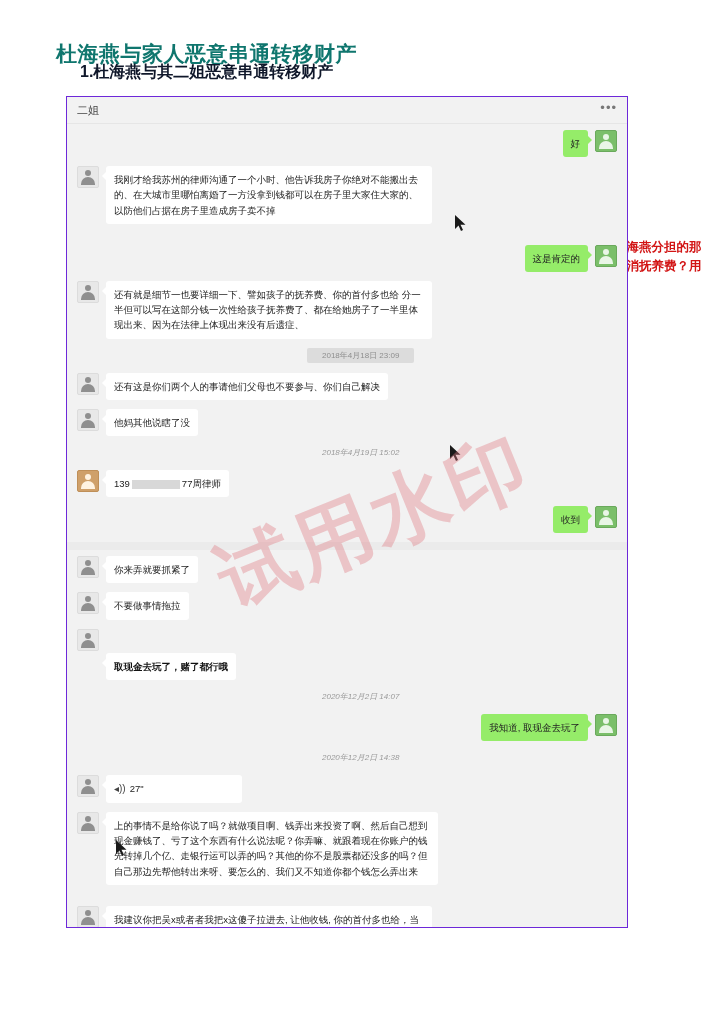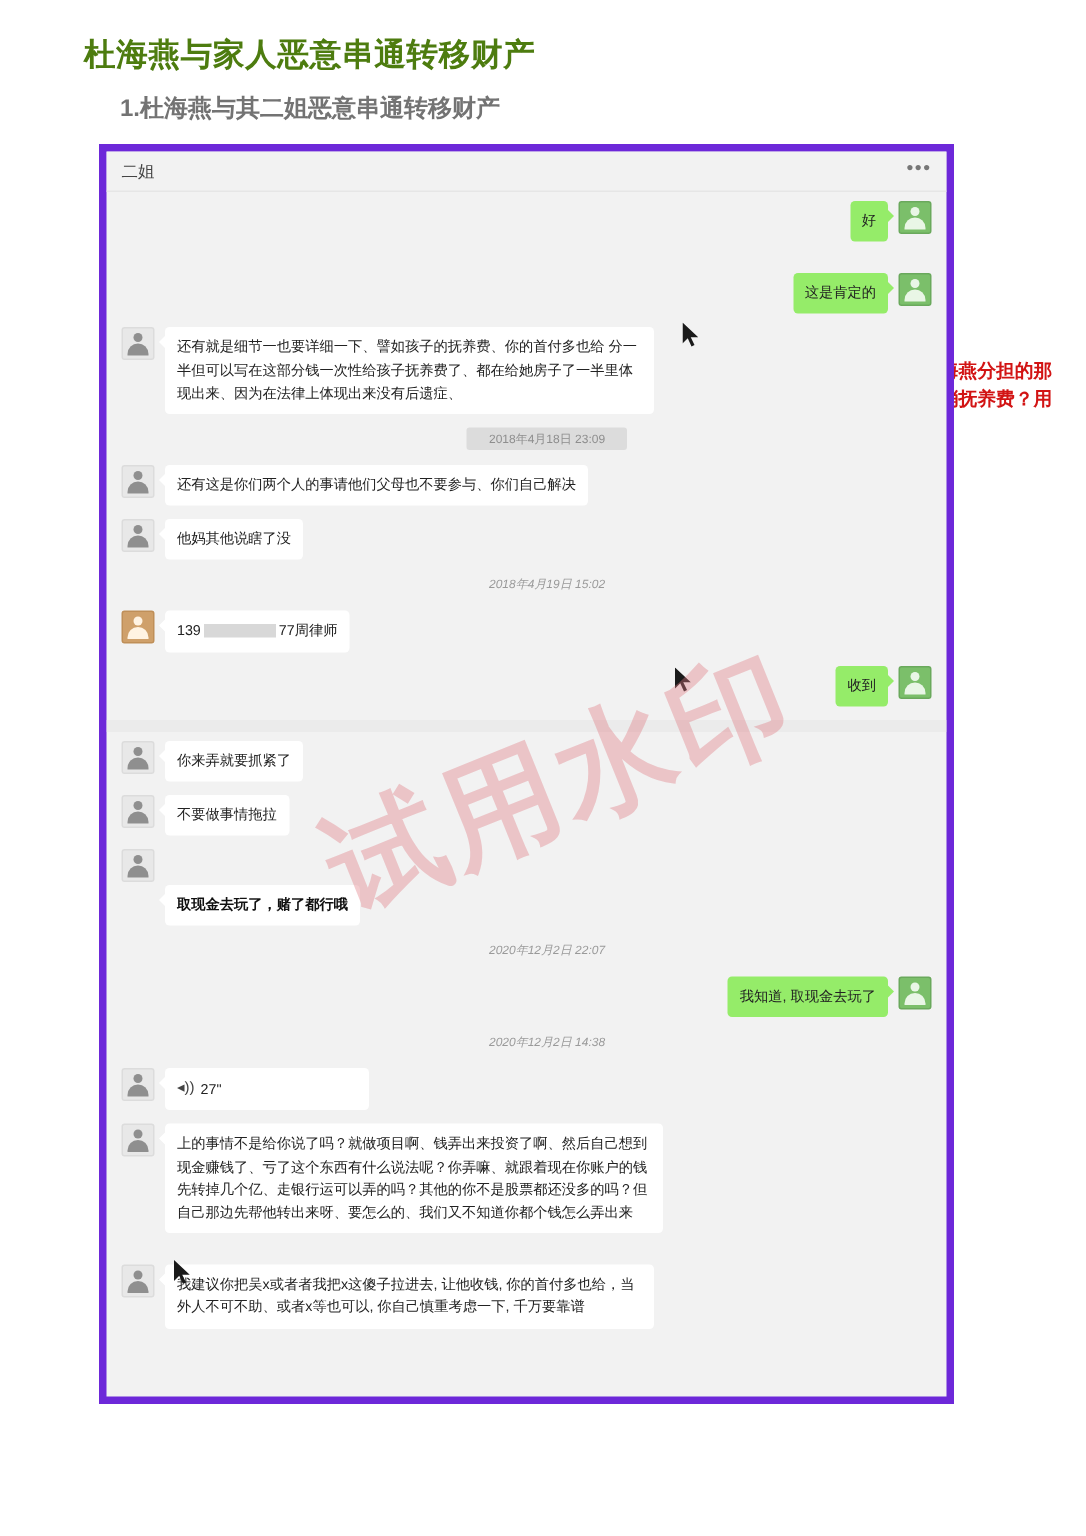--- a/index.html
+++ b/index.html
@@ -16,47 +16,47 @@
   }
   .page {
     position: relative;
     width: 724px;
     height: 1024px;
     background: #ffffff;
   }
   .doc-title {
     position: absolute;
     left: 56px;
-    top: 22px;
+    top: 40px;
     font-size: 21px;
     font-weight: bold;
-    color: #4d7c0f;
+    color: #0f766e;
     letter-spacing: 0.5px;
     white-space: nowrap;
     font-family: Liberation Serif, serif;
   }
   .doc-subtitle {
     position: absolute;
     left: 80px;
     top: 62px;
     font-size: 16px;
     font-weight: bold;
-    color: #737373;
+    color: #0f172a;
     white-space: nowrap;
   }
 
   
   .chat-window {
     position: absolute;
     left: 66px;
     top: 96px;
     width: 560px;
     height: 830px;
     background: #f2f2f2;
-    border: 5px solid #6d28d9;
+    border: 1px solid #6d28d9;
     overflow: hidden;
   }
   .chat-header {
     position: relative;
     height: 26px;
     background: #f2f2f2;
     border-bottom: 1px solid #e6e6e6;
   }
   .chat-header .title {
     position: absolute;
@@ -259,20 +259,27 @@
     <div class="chat-body">
 
       <div class="msg out">
         <div class="bubble out short">好</div>
         <div class="avatar green">
             <div class="head"></div>
             <div class="body"></div>
           </div>
       </div>
 
+      <div class="msg">
+        <div class="avatar">
+            <div class="head"></div>
+            <div class="body"></div>
+          </div>
+        <div class="bubble" style="width:310px">我刚才给我苏州的律师沟通了一个小时、他告诉我房子你绝对不能搬出去的、在大城市里哪怕离婚了一方没拿到钱都可以在房子里大家住大家的、以防他们占据在房子里造成房子卖不掉</div>
+      </div>
 
       <div class="gap"></div>
 
       <div class="msg out">
         <div class="bubble out short">这是肯定的</div>
         <div class="avatar green">
             <div class="head"></div>
             <div class="body"></div>
           </div>
       </div>
@@ -345,21 +352,21 @@
 
       <div class="msg">
         <div class="avatar">
             <div class="head"></div>
             <div class="body"></div>
           </div>
         <div class="bubble short bold-dark">取现金去玩了，赌了都行哦</div>
       </div>
 
       <div class="ts-row right plain">
-        <span class="timestamp">2020年12月2日 22:07</span>
+        <span class="timestamp">2020年12月2日 14:07</span>
       </div>
 
       <div class="msg out">
         <div class="bubble out">我知道, 取现金去玩了</div>
         <div class="avatar green">
             <div class="head"></div>
             <div class="body"></div>
           </div>
       </div>
 

